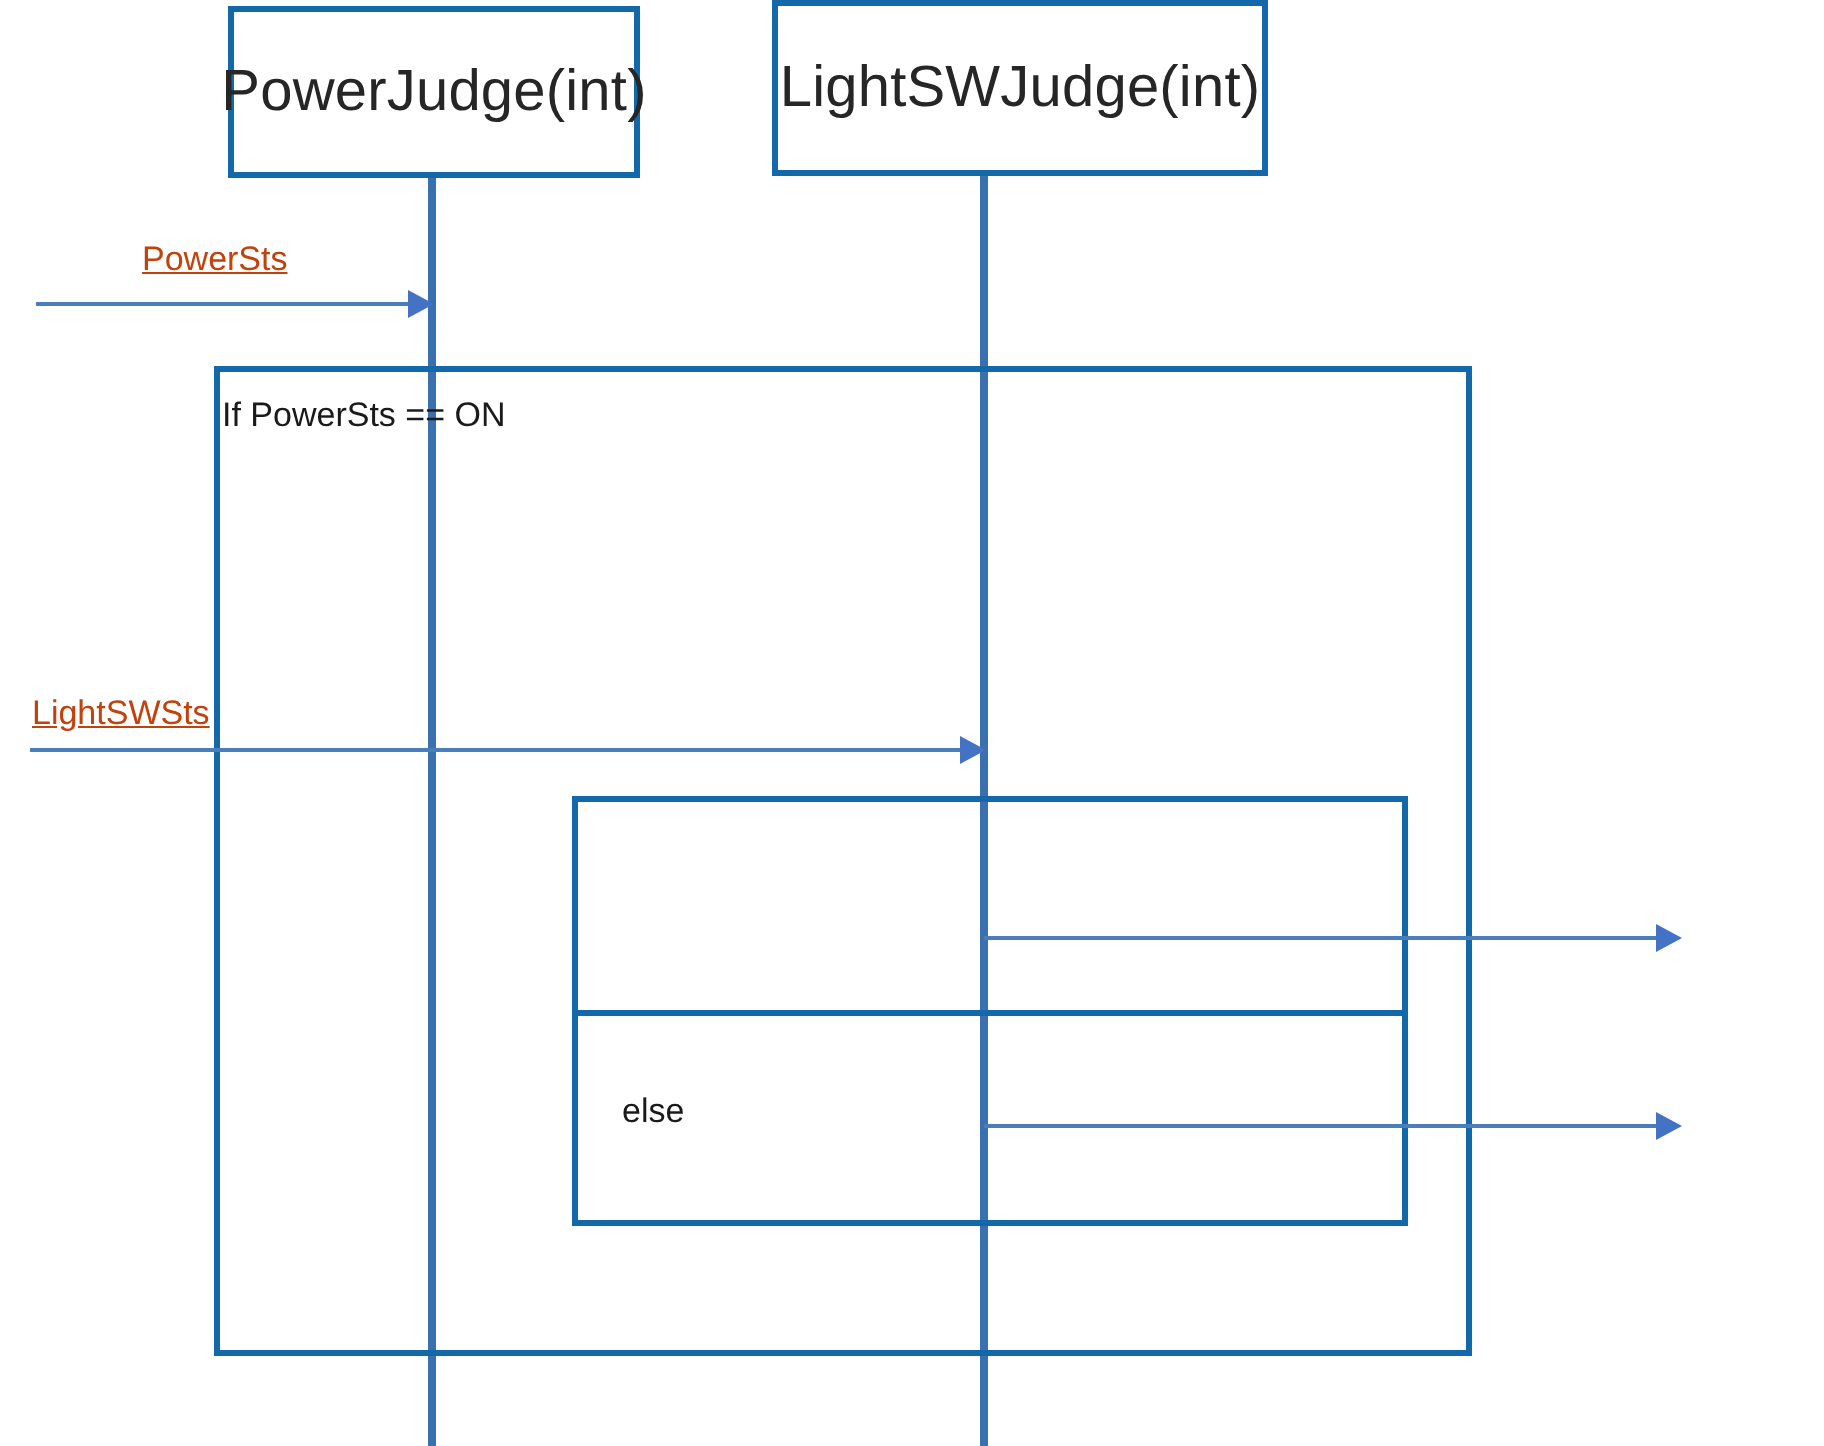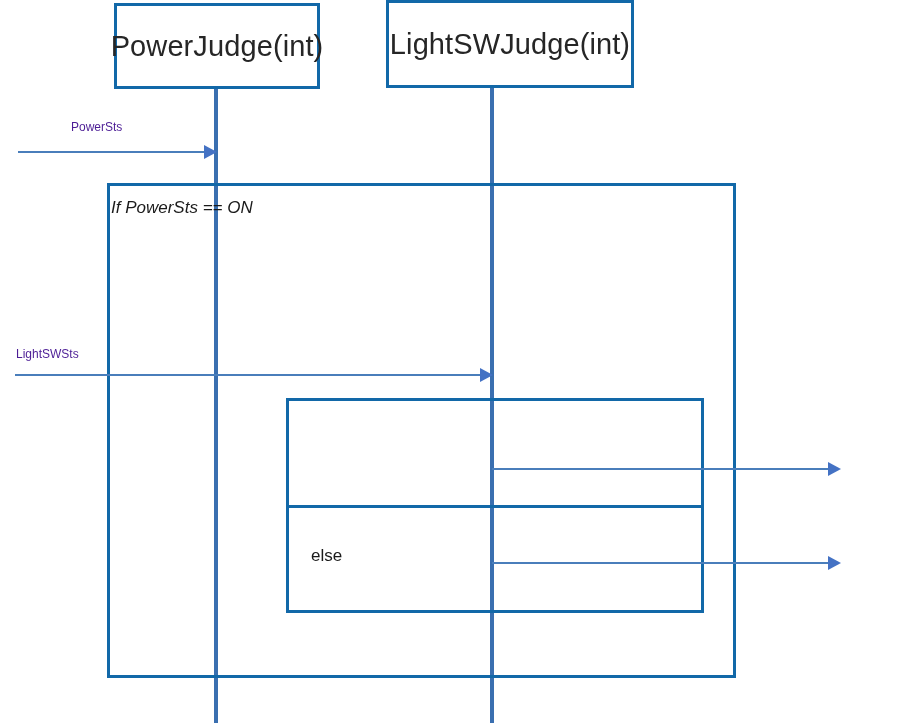--- a/index.html
+++ b/index.html
@@ -70,44 +70,45 @@
   .msg-head {
     position: absolute;
     width: 0;
     height: 0;
     border-top: 7px solid transparent;
     border-bottom: 7px solid transparent;
     border-left: 13px solid #4472c4;
   }
   .msg-label {
     position: absolute;
-    font-size: 12px;
-    color: #4c1d95;
+    font-size: 17px;
+    color: #c2410c;
     white-space: pre;
     line-height: 1.35;
+    text-decoration: underline;
   }
 </style>
 </head>
 <body>
 
 <div id="canvas">
 
   <div class="lifeline" style="left:214px; top:88px; height:635px;"></div>
   <div class="lifeline" style="left:490px; top:88px; height:635px;"></div>
 
   <div class="participant-box" style="left:114px; top:3px; width:206px; height:86px;">
     <span>PowerJudge(int)</span>
   </div>
 
   <div class="participant-box" style="left:386px; top:0px; width:248px; height:88px;">
     <span>LightSWJudge(int)</span>
   </div>
 
   <div class="fragment" style="left:107px; top:183px; width:629px; height:495px;"></div>
-  <div class="fragment-label" style="left:111px; top:198px;font-style:italic;">If  PowerSts == ON</div>
+  <div class="fragment-label" style="left:111px; top:198px;">If  PowerSts == ON</div>
 
   <div class="fragment" style="left:286px; top:398px; width:418px; height:215px;"></div>
   <div class="fragment-divider" style="left:286px; top:505px; width:418px;"></div>
   <div class="fragment-label" style="left:311px; top:546px;">else</div>
 
   <div class="msg-line" style="left:18px; top:151px; width:188px;"></div>
   <div class="msg-head" style="left:204px; top:145px;"></div>
   <div class="msg-label" style="left:71px; top:119px;">PowerSts</div>
 
   <div class="msg-line" style="left:15px; top:374px; width:467px;"></div>

